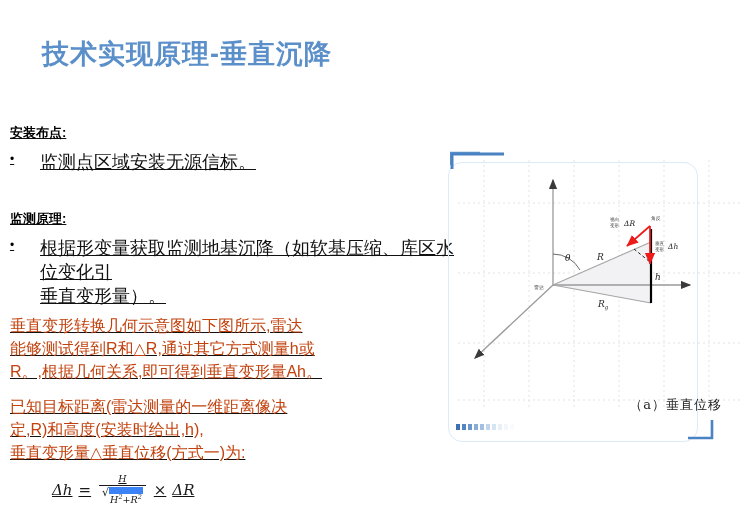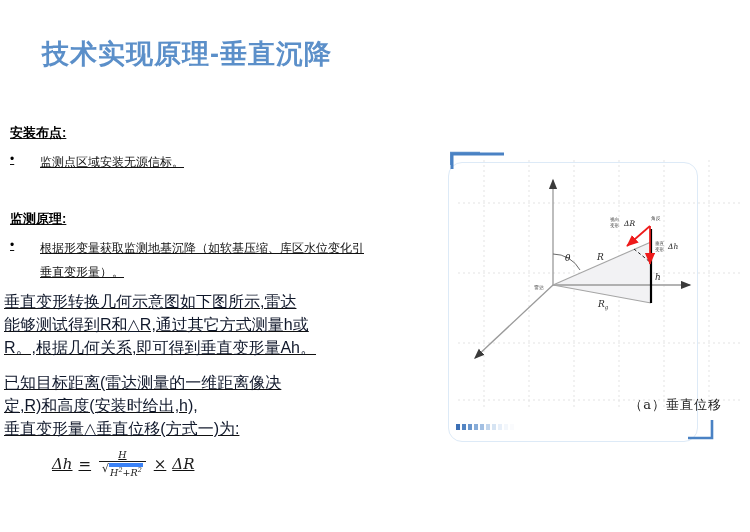--- a/index.html
+++ b/index.html
@@ -56,33 +56,33 @@
     margin-left: 10px;
   }
   .bullet-dot {
     width: 12px;
     flex: 0 0 12px;
     font-size: 12px;
     line-height: 18px;
     color: #000;
   }
   .bullet-text {
-    font-size: 12px;
+    font-size: 18px;
     line-height: 24px;
     color: #111;
     flex: 1;
     padding-left: 18px;
   }
 
   .para {
-    margin-left: 4px;
+    margin-left: 10px;
     margin-top: 6px;
     font-size: 16px;
     line-height: 23px;
-    color: #0f172a;
+    color: #c2410c;
     white-space: pre-line;
   }
   .para.p2 { margin-top: 12px; }
 
   
   .formula {
     margin-top: 10px;
     margin-left: 52px;
     font-family: "DejaVu Serif", "Liberation Serif", serif;
     font-size: 15px;
@@ -114,21 +114,21 @@
     font-style: italic;
     padding: 1px 3px 0 3px;
     white-space: nowrap;
   }
   .sqrt-wrap {
     display: inline-flex;
     align-items: stretch;
   }
   .sqrt-sym { font-size: 11px; }
   .sqrt-body {
-    border-top: 4px solid #3b82f6;
+    border-top: 7px solid #3b82f6;
     padding: 0 1px;
   }
   sup { font-size: 0.68em; vertical-align: super; }
 
   
   .pic-panel {
     position: absolute;
     left: 458px;
     top: 160px;
     width: 285px;

